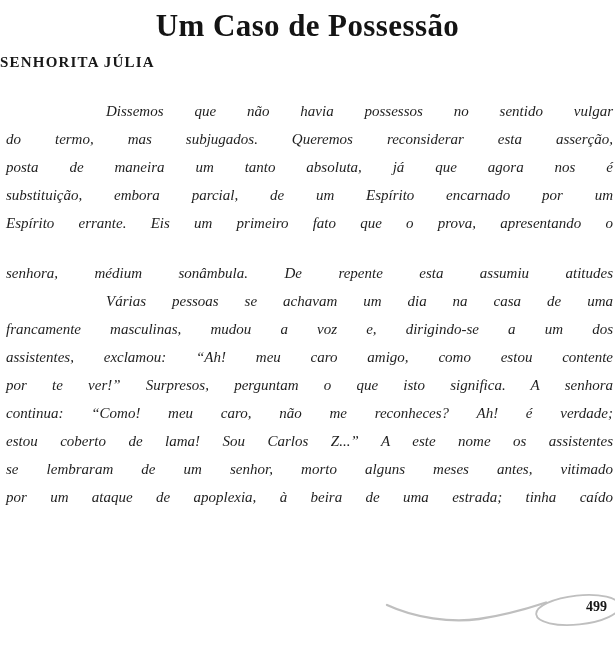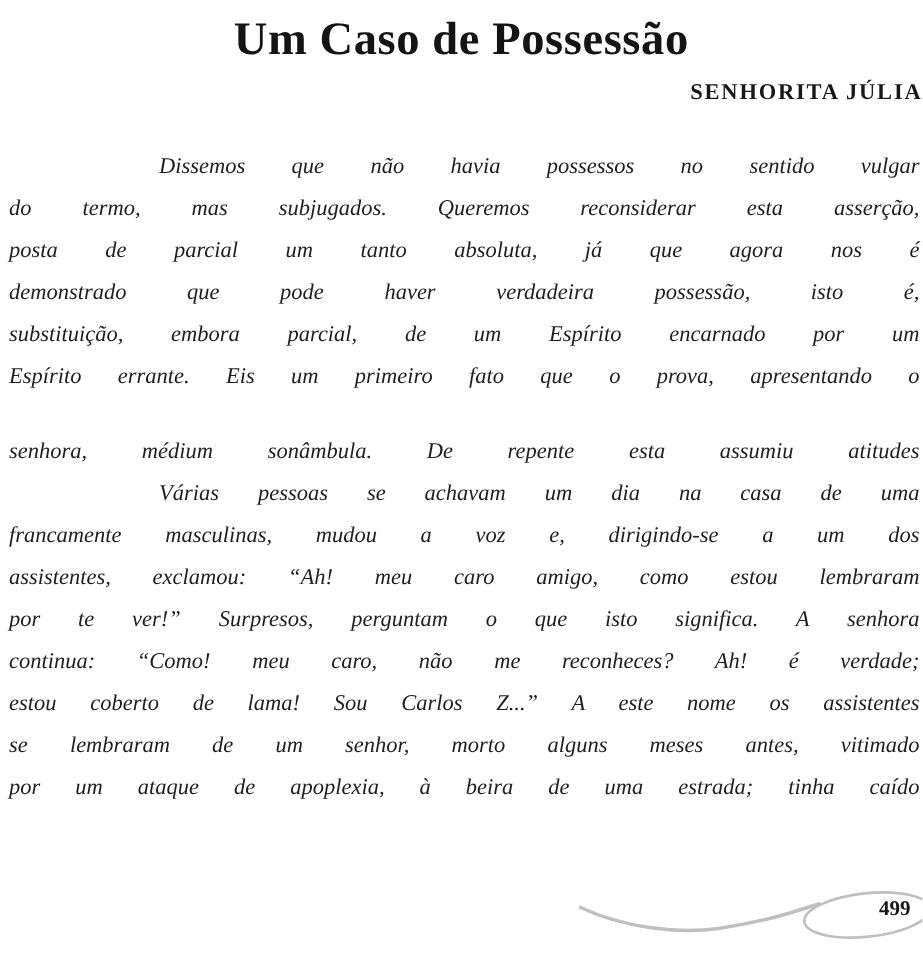--- a/index.html
+++ b/index.html
@@ -27,21 +27,21 @@
     padding-top: 7px;
     text-align: center;
     font-size: 31px;
     line-height: 38px;
     font-weight: 700;
     letter-spacing: 0.4px;
     color: #141414;
   }
   .subtitle {
     margin-top: 8px;
-    text-align: right;
+    text-align: left;
     font-size: 15px;
     line-height: 18px;
     font-weight: 700;
     letter-spacing: 1.2px;
     color: #181818;
   }
   .body-text {
     margin: 26px 2px 0 6px;
     font-size: 15px;
     line-height: 28px;
@@ -85,30 +85,29 @@
 <div class="page">
 
   <h1 class="title">Um Caso de Possessão</h1>
 
   <h2 class="subtitle">SENHORITA JÚLIA</h2>
 
   <main class="body-text" id="body-text">
       <div class="paragraph">
         <div class="line first">Dissemos que não havia possessos no sentido vulgar</div>
         <div class="line">do termo, mas subjugados. Queremos reconsiderar esta asserção,</div>
-        <div class="line">posta de parcial um tanto absoluta, já que agora nos é</div>
-        <div class="line">demonstrado que pode haver verdadeira possessão, isto é,</div>
+        <div class="line">posta de maneira um tanto absoluta, já que agora nos é</div>
         <div class="line">substituição, embora parcial, de um Espírito encarnado por um</div>
         <div class="line">Espírito errante. Eis um primeiro fato que o prova, apresentando o</div>
       </div>
       <div class="paragraph">
         <div class="line">senhora, médium sonâmbula. De repente esta assumiu atitudes</div>
         <div class="line first">Várias pessoas se achavam um dia na casa de uma</div>
         <div class="line">francamente masculinas, mudou a voz e, dirigindo-se a um dos</div>
-        <div class="line">assistentes, exclamou: “Ah! meu caro amigo, como estou lembraram</div>
+        <div class="line">assistentes, exclamou: “Ah! meu caro amigo, como estou contente</div>
         <div class="line">por te ver!” Surpresos, perguntam o que isto significa. A senhora</div>
         <div class="line">continua: “Como! meu caro, não me reconheces? Ah! é verdade;</div>
         <div class="line">estou coberto de lama! Sou Carlos Z...” A este nome os assistentes</div>
         <div class="line">se lembraram de um senhor, morto alguns meses antes, vitimado</div>
         <div class="line">por um ataque de apoplexia, à beira de uma estrada; tinha caído</div>
       </div>
     </main>
 
   <footer class="footer">
     <svg class="flourish" width="240" height="50" viewBox="0 0 240 50" aria-hidden="true">

